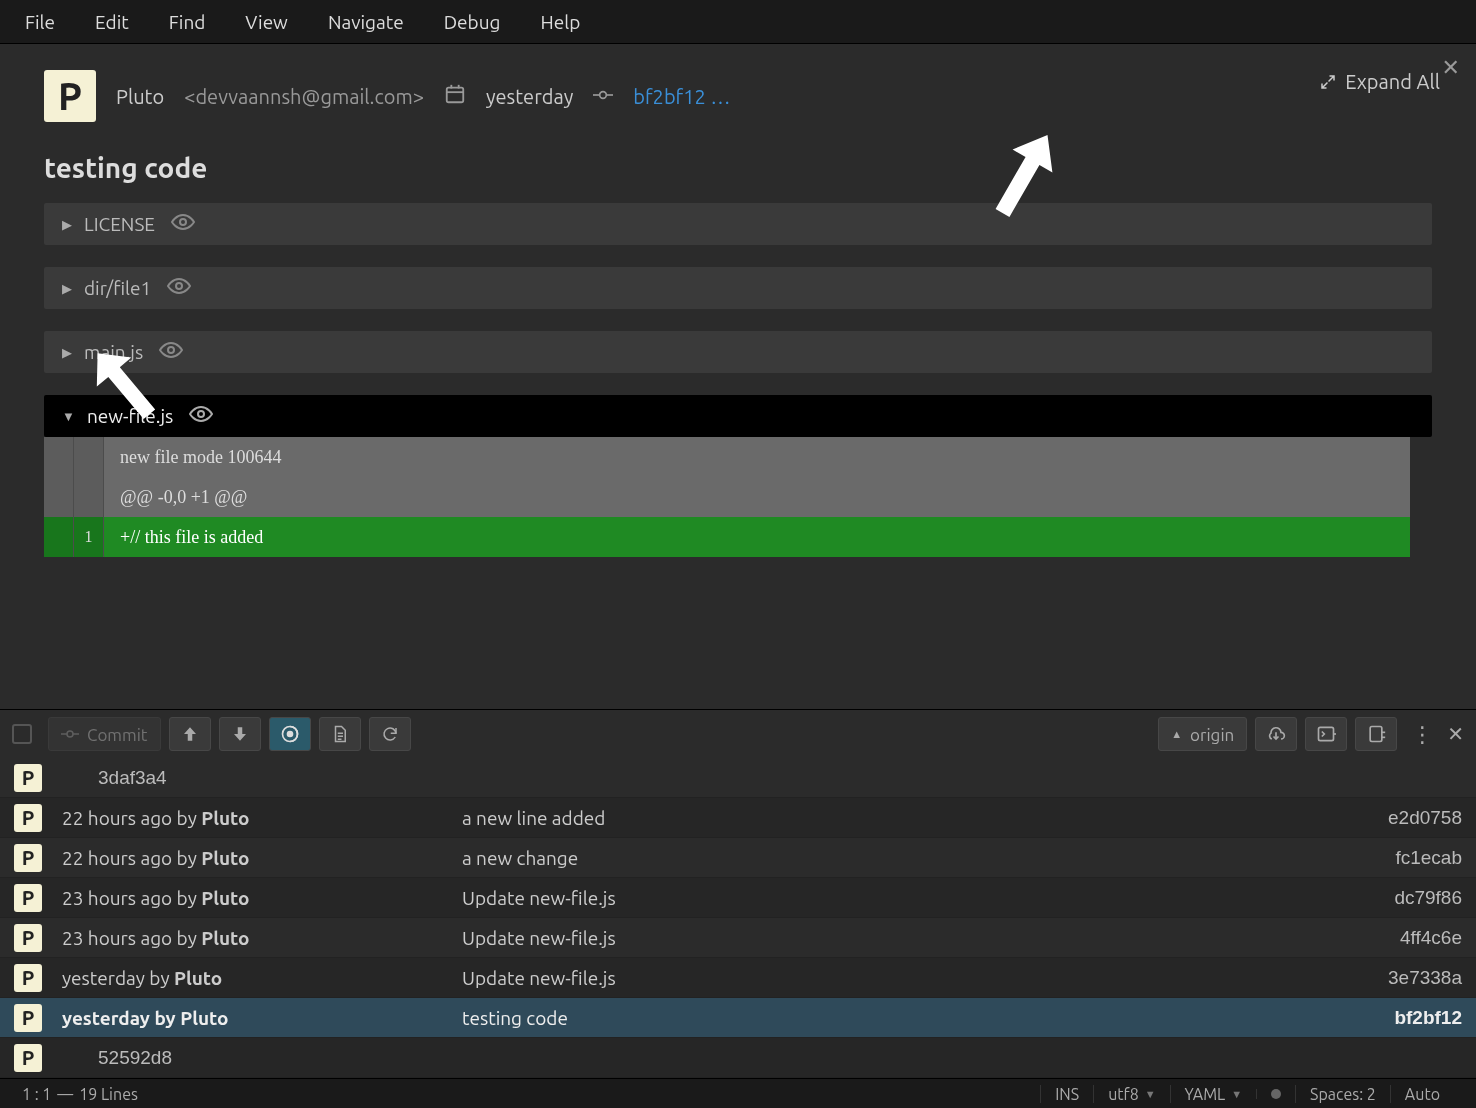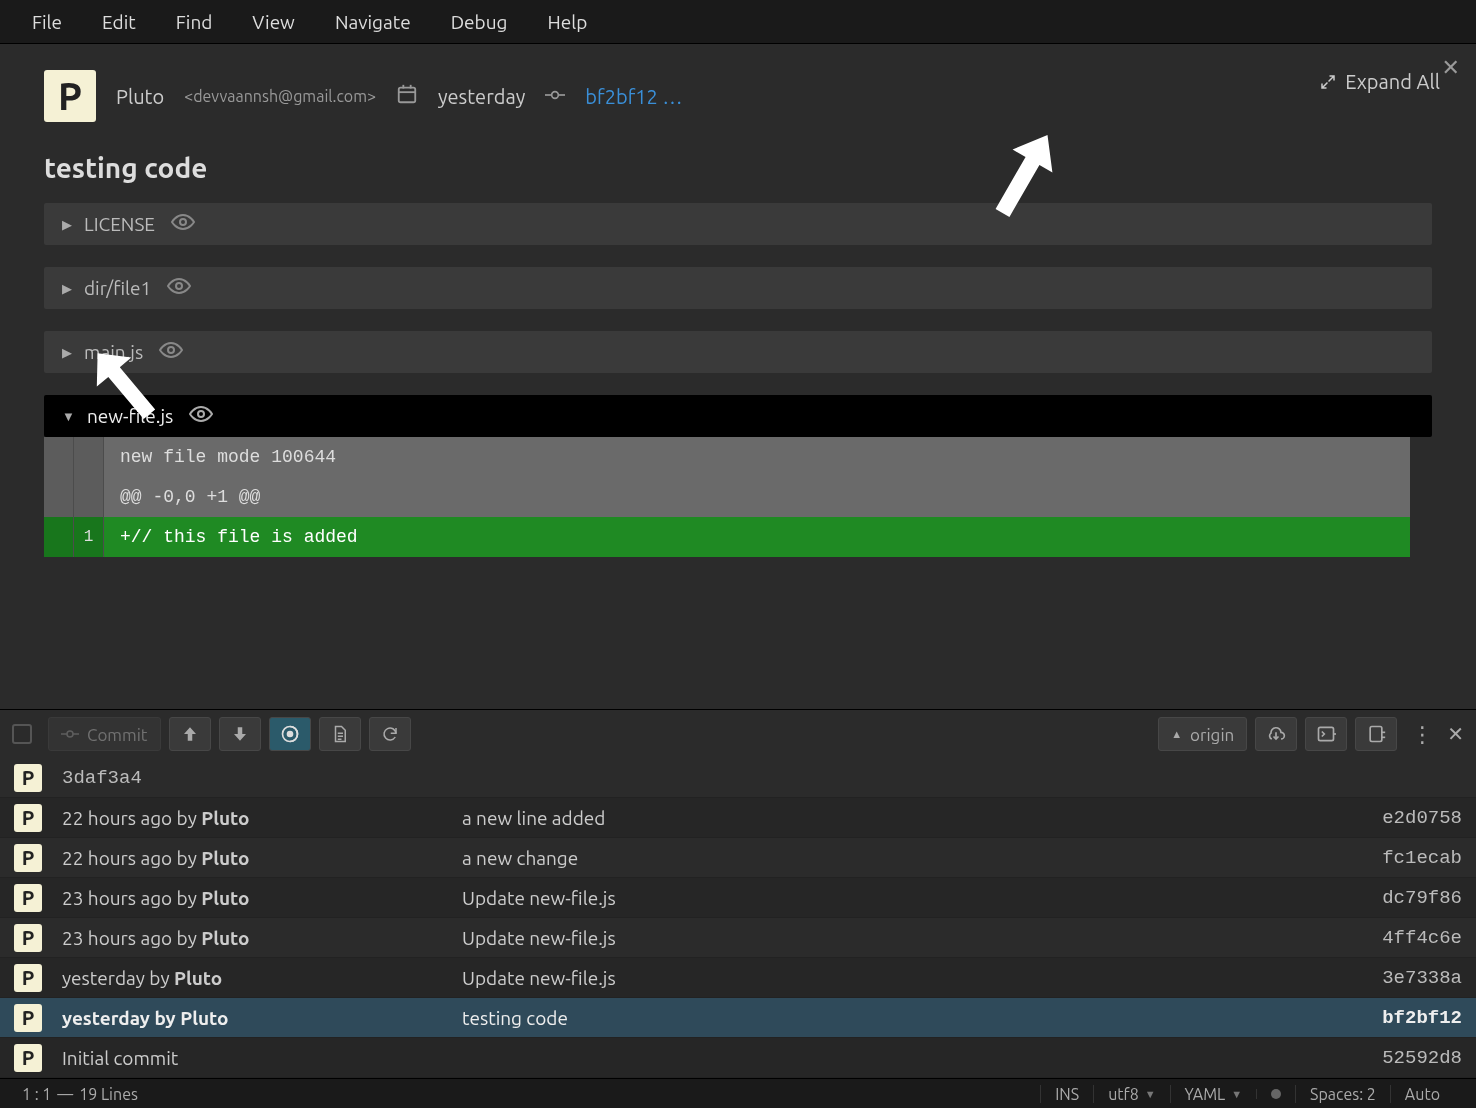--- a/index.html
+++ b/index.html
@@ -13,21 +13,21 @@
       display: flex;
       flex-direction: column;
       font-size: 16px;
     }
     
     .menubar {
       display: flex;
       background: #1a1a1a;
       height: 44px;
       align-items: center;
-      padding: 0 18px;
+      padding: 0 11px;
       gap: 0;
       border-bottom: 1px solid #000;
     }
     .menubar .menuitem {
       padding: 8px 20px;
       font-size: 19px;
       color: #ddd;
       cursor: pointer;
     }
     .menubar .menuitem:first-child { padding-left: 14px; }
@@ -49,21 +49,21 @@
     .avatar-p {
       width: 52px; height: 52px;
       background: #f5f1d5;
       color: #222;
       font-weight: 700;
       font-size: 38px;
       display: flex; align-items: center; justify-content: center;
       border-radius: 3px;
     }
     .author-name { font-size: 20px; color: #ccc; }
-    .author-email { font-size: 16px; color: #999; }
+    .author-email { font-size: 20px; color: #999; }
     .calendar-icon { color: #999; font-size: 20px; }
     .date-text { font-size: 20px; color: #ccc; }
     .commit-icon { color: #999; font-size: 18px; }
     .hash-link { color: #3a8fd8; font-size: 20px; }
     .expand-all {
       position: absolute; right: 26px; top: 0;
       display: flex; align-items: center; gap: 8px;
       font-size: 20px; color: #ccc; cursor: pointer;
     }
     .close-detail {
@@ -85,21 +85,21 @@
       font-size: 19px;
       color: #bbb;
       border-radius: 2px;
       cursor: pointer;
     }
     .file-row.expanded { background: #000; color: #eee; margin-bottom: 0; }
     .tri { font-size: 13px; color: #aaa; }
     .eye-icon { color: #888; font-size: 20px; margin-left: 4px; }
     .diff-block {
       background: #6a6a6a;
-      font-family: Liberation Mono, monospace;
+      font-family: Liberation Serif, serif;
       font-size: 18px;
       margin-bottom: 20px;
       margin-right: 22px;
     }
     .diff-line {
       display: flex;
       align-items: center;
       height: 40px;
     }
     .gutter-a, .gutter-b {
@@ -172,21 +172,21 @@
     .hrow .mini-avatar {
       width: 28px; height: 28px;
       background: #f5f1d5;
       color: #222; font-weight: 700; font-size: 20px;
       display: flex; align-items: center; justify-content: center;
       border-radius: 3px;
     }
     .hrow .when { width: 380px; }
     .hrow .when .by-author { font-weight: 700; }
     .hrow .msg { flex: 1; }
-    .hrow .hash { font-family: Liberation Mono, monospace; color: #bbb; }
+    .hrow .hash { font-family: Liberation Sans, sans-serif; color: #bbb; margin-left: 36px; }
     .hrow.selected .hash { color: #eee; font-weight: 700; }
     .hrow.selected .when { font-weight: 700; }
 
     
     .statusbar {
       height: 30px;
       background: #1a1a1a;
       border-top: 1px solid #000;
       display: flex; align-items: center;
       font-size: 16px; color: #aaa;
@@ -438,21 +438,20 @@
         <div class="hash">3e7338a</div>
       </div>
       <div class="hrow selected">
         <div class="mini-avatar">P</div>
         <div class="when"><span>yesterday by </span><span class="by-author">Pluto</span></div>
         <div class="msg">testing code</div>
         <div class="hash">bf2bf12</div>
       </div>
       <div class="hrow">
         <div class="mini-avatar">P</div>
-        <div class="msg">Initial commit</div>
         <div class="hash">52592d8</div>
       </div>
     </div>
 </div>
 
 <div class="statusbar">
   <div class="seg">
     <span>1 : 1</span>
     <span>—</span>
     <span>19 Lines</span>

